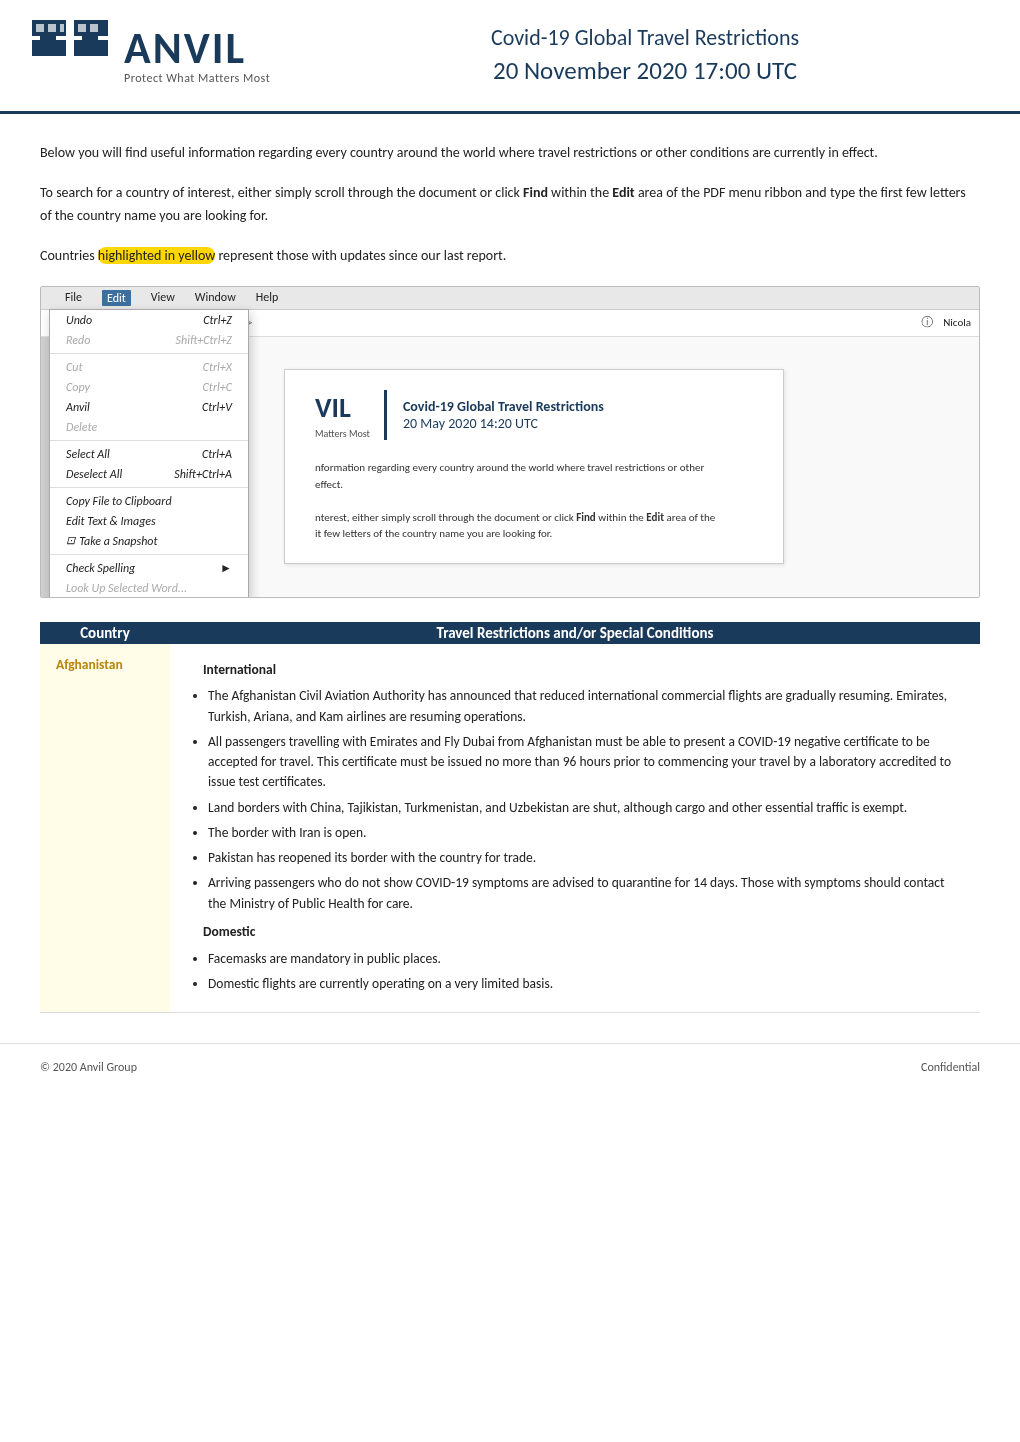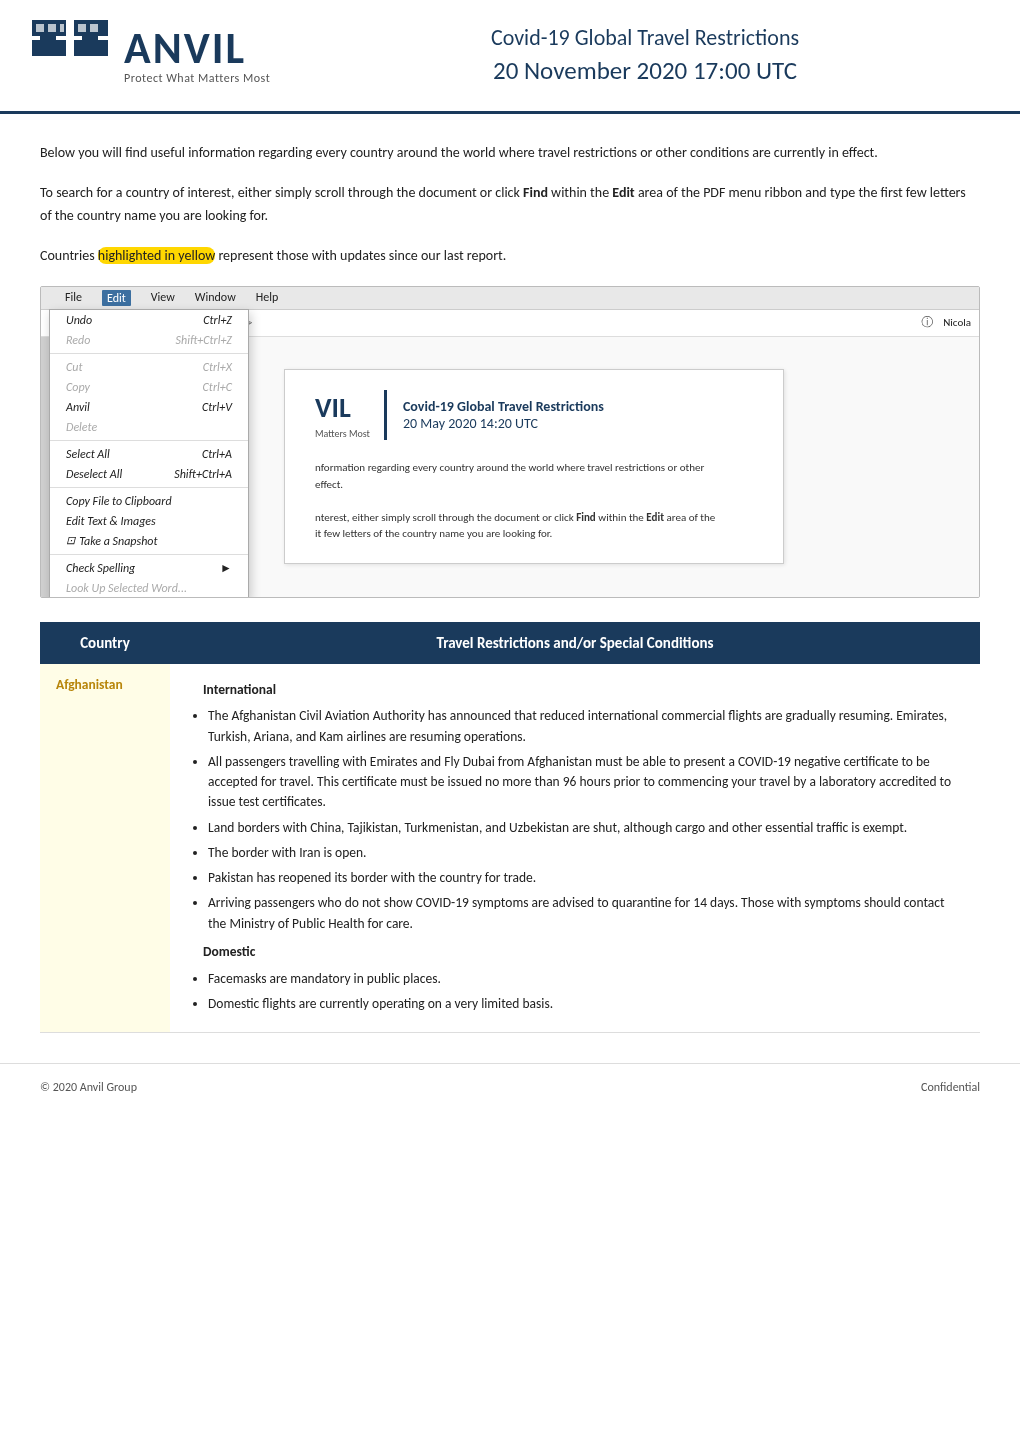--- a/index.html
+++ b/index.html
@@ -196,21 +196,21 @@
     }
     table {
       width: 100%;
       border-collapse: collapse;
     }
     thead tr {
       background: #1a3a5c;
       color: #fff;
     }
     thead th {
-      padding: 12px 16px;
+      padding: 2px 16px;
       font-size: 15px;
       font-weight: 700;
       text-align: center;
     }
     thead th.country-col {
       width: 130px;
       text-align: center;
     }
     tbody tr {
       border-bottom: 1px solid #ddd;

